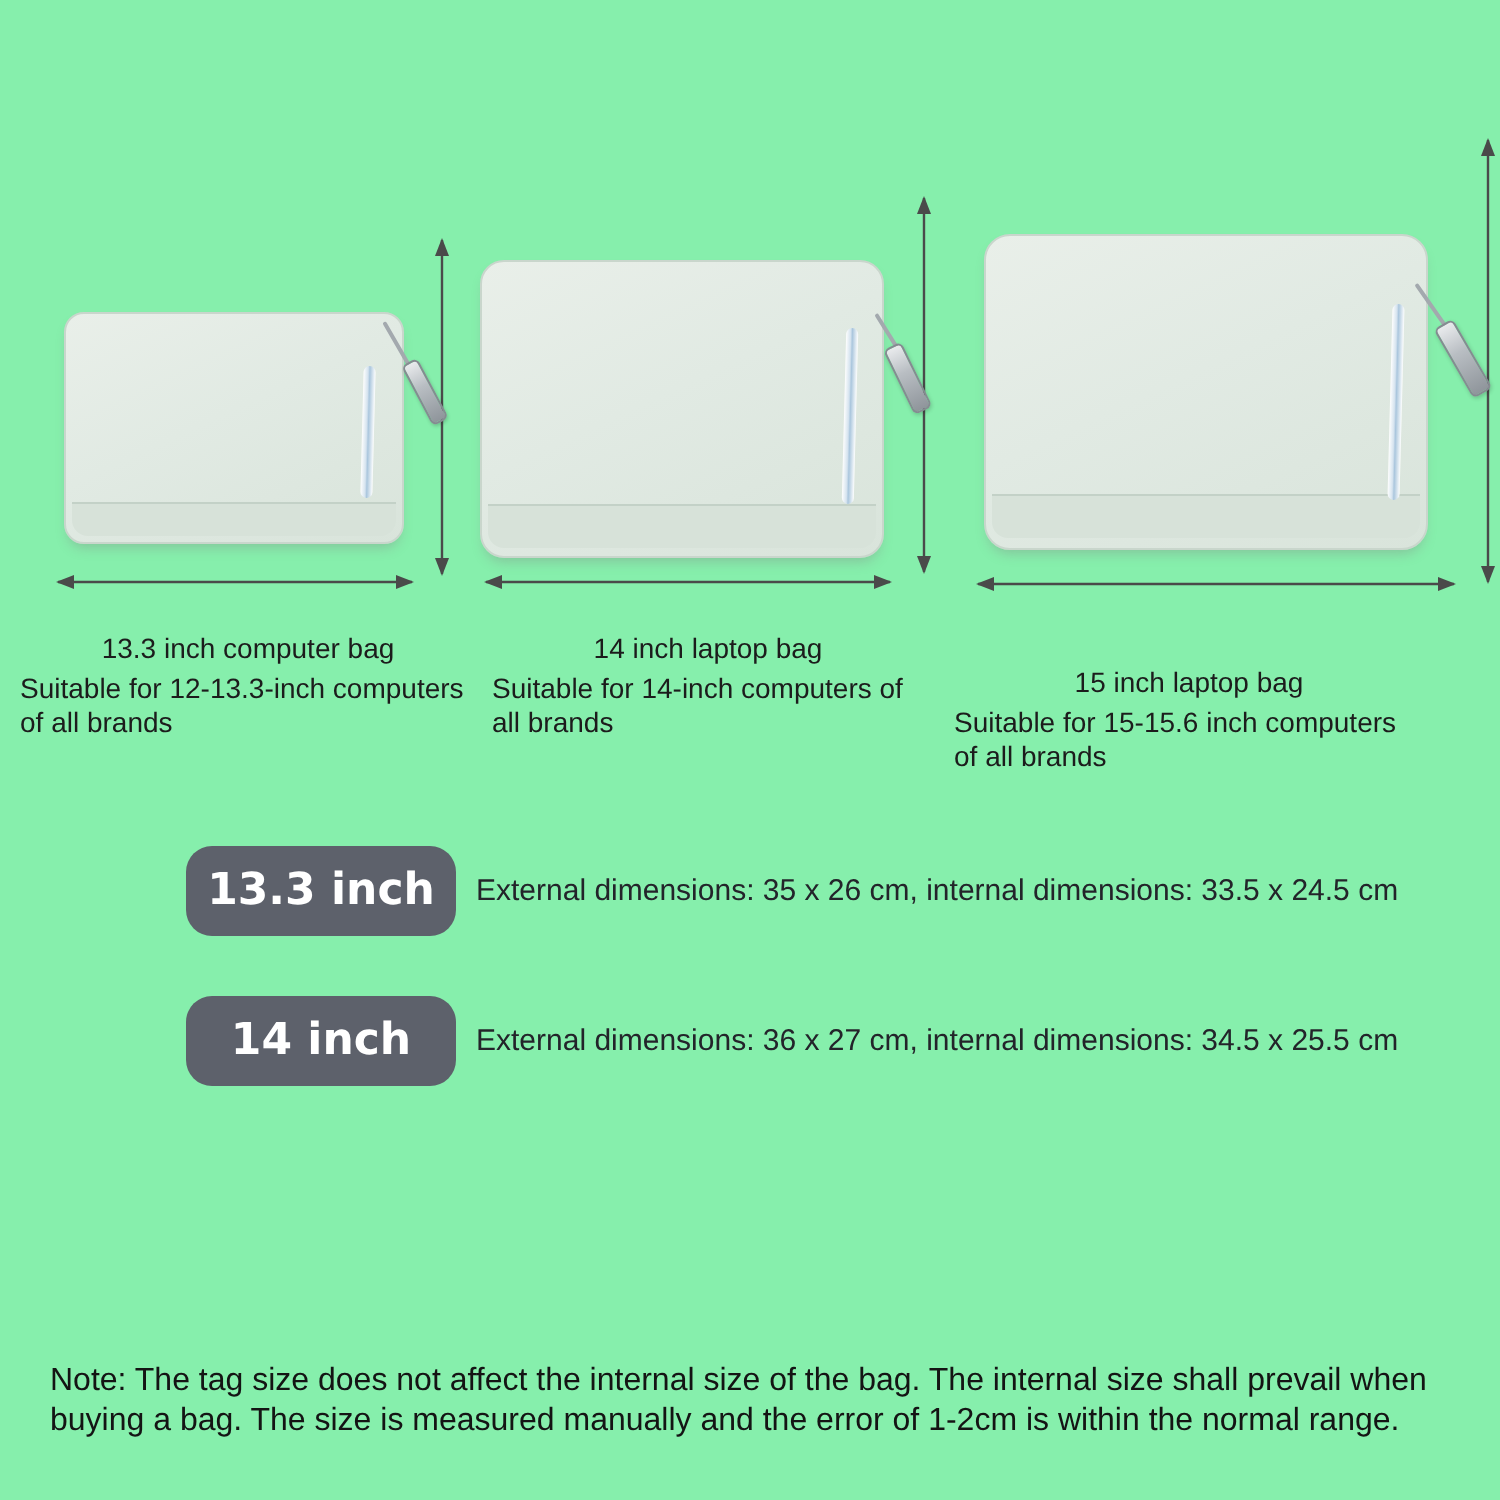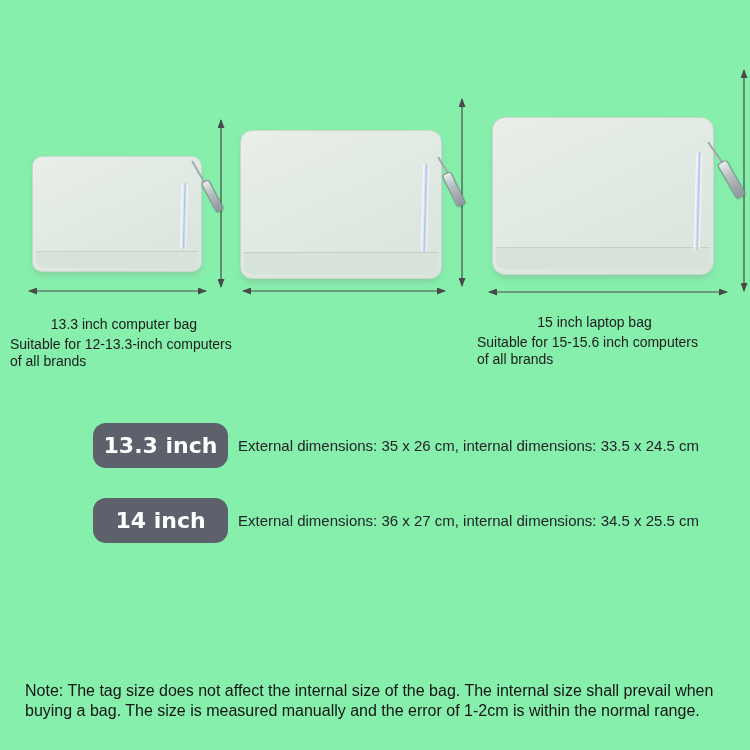--- a/index.html
+++ b/index.html
@@ -44,21 +44,21 @@
   }
   .b1 .tab{right:-8px;top:24px;width:7px;height:32px;transform:rotate(-28deg);}
   .b2 .tab{right:-10px;top:42px;width:8px;height:34px;transform:rotate(-26deg);}
   .b3 .tab{right:-14px;top:44px;width:9px;height:38px;transform:rotate(-30deg);}
   
   .arrows{position:absolute;left:0;top:0;}
   
   .caption{position:absolute;font-size:14px;line-height:17px;color:#1c1c1c;}
   .caption.c1{left:10px;top:316px;width:228px;}
   .caption.c2{left:246px;top:316px;width:216px;}
-  .caption.c3{left:477px;top:314px;width:235px;}
+  .caption.c3{left:477px;top:333px;width:235px;}
   .cap-title{text-align:center;margin-bottom:3px;}
   .cap-sub{text-align:left;}
   
   .size-row{position:absolute;left:62px;right:28px;height:45px;display:flex;align-items:center;padding-left:31px;}
   .size-row.r1{top:423px;}
   .size-row.r2{top:498px;}
   .size-row.r3{top:573px;}
   .badge{
     flex:none;width:135px;height:45px;border-radius:13px;background:#5d616b;
     color:#ffffff;font-size:22px;font-weight:bold;
@@ -107,20 +107,24 @@
     <div class="strip"></div>
     <div class="zip"></div>
     <div class="cord"></div>
     <div class="tab"></div>
   </div>
 
   <div class="caption c1">
     <div class="cap-title">13.3 inch computer bag</div>
     <div class="cap-sub">Suitable for 12-13.3-inch computers of all brands</div>
   </div>
+  <div class="caption c2">
+    <div class="cap-title">14 inch laptop bag</div>
+    <div class="cap-sub">Suitable for 14-inch computers of all brands</div>
+  </div>
   <div class="caption c3">
     <div class="cap-title">15 inch laptop bag</div>
     <div class="cap-sub">Suitable for 15-15.6 inch computers of all brands</div>
   </div>
 
   <div class="size-row r1">
     <div class="badge">13.3 inch</div>
     <div class="dims">External dimensions: 35 x 26 cm, internal dimensions: 33.5 x 24.5 cm</div>
   </div>
   <div class="size-row r2">

